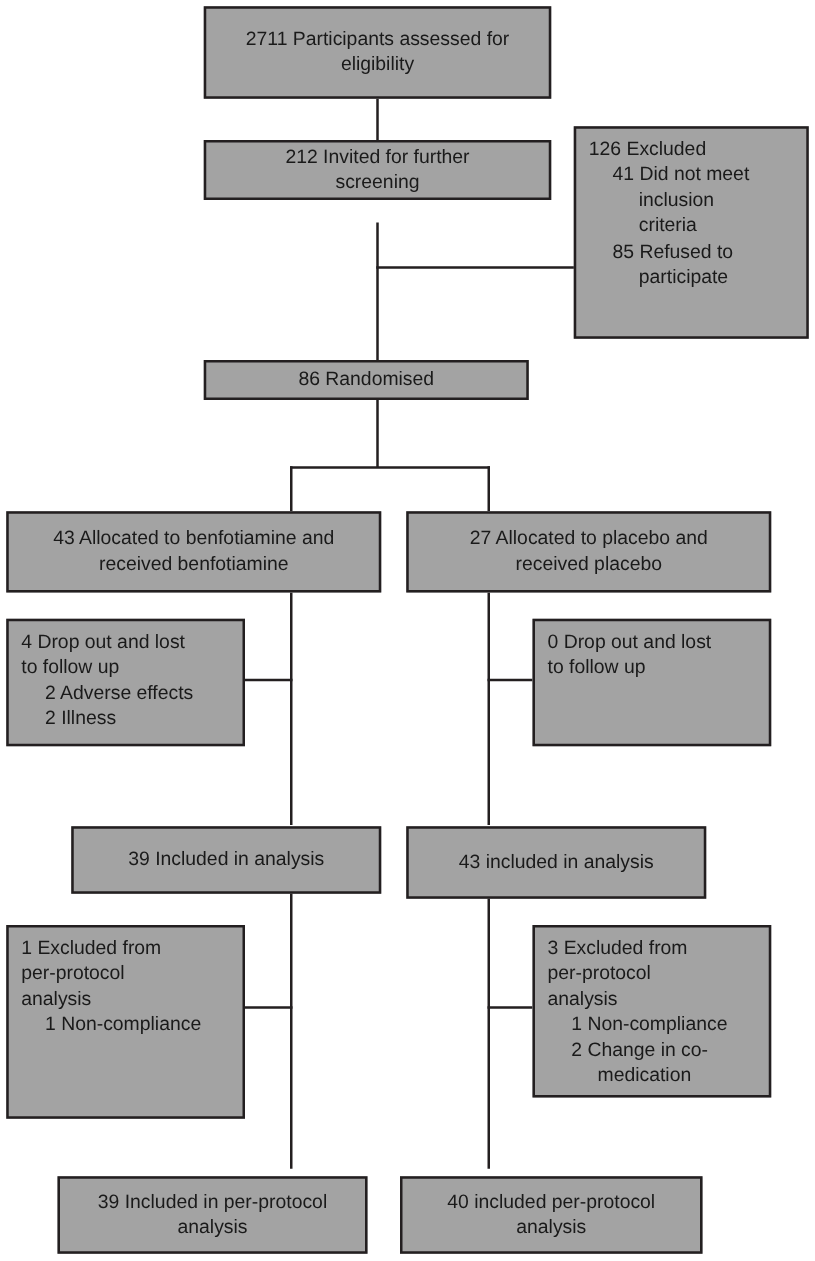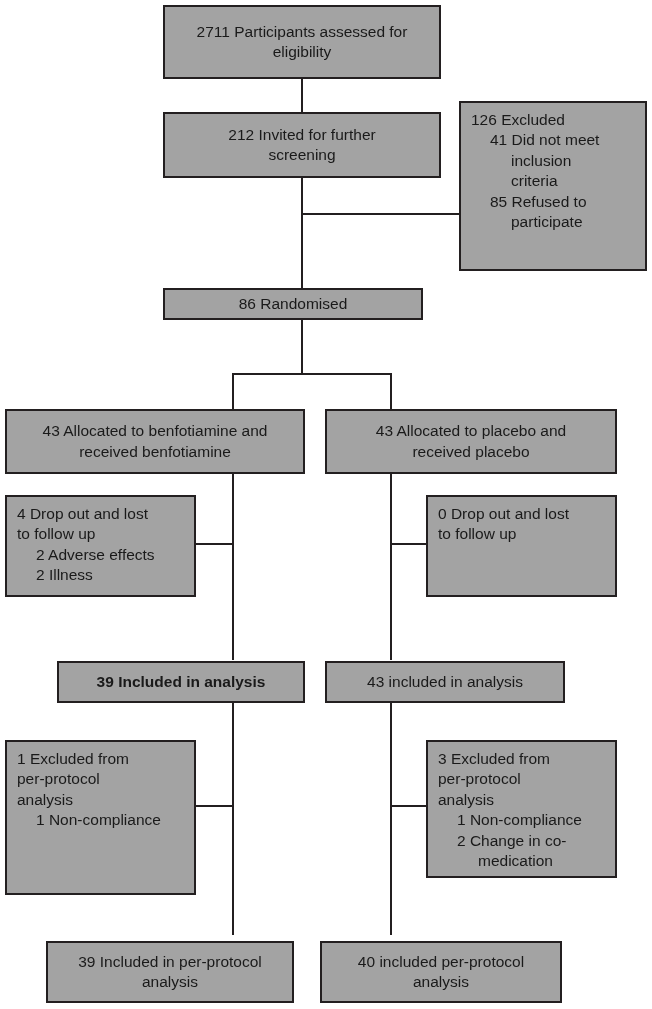--- a/index.html
+++ b/index.html
@@ -79,21 +79,21 @@
   <span class="line hline" style="left:196px; top:805px; width:38px;"></span>
   <span class="line hline" style="left:390px; top:805px; width:36px;"></span>
 
   <div class="box center" style="left:163px; top:5px; width:278px; height:74px;">
     <div class="inner">
       <span class="tl">2711 Participants assessed for</span>
       <span class="tl">eligibility</span>
     </div>
   </div>
 
-  <div class="box center" style="left:163px; top:112px; width:278px; height:66px;">
+  <div class="box center" style="left:163px; top:112px; width:278px; height:48px;">
     <div class="inner">
       <span class="tl">212 Invited for further</span>
       <span class="tl">screening</span>
     </div>
   </div>
 
   <div class="box left" style="left:459px; top:101px; width:188px; height:170px;">
     <div class="inner">
       <span class="tl">126 Excluded</span>
       <span class="tl ind1">41 Did not meet</span>
@@ -112,48 +112,48 @@
 
   <div class="box center" style="left:5px; top:409px; width:300px; height:65px;">
     <div class="inner">
       <span class="tl">43 Allocated to benfotiamine and</span>
       <span class="tl">received benfotiamine</span>
     </div>
   </div>
 
   <div class="box center" style="left:325px; top:409px; width:292px; height:65px;">
     <div class="inner">
-      <span class="tl">43 Allocated to placebo and</span>
+      <span class="tl">27 Allocated to placebo and</span>
       <span class="tl">received placebo</span>
     </div>
   </div>
 
   <div class="box left" style="left:5px; top:495px; width:191px; height:102px;">
     <div class="inner">
       <span class="tl">4 Drop out and lost</span>
       <span class="tl">to follow up</span>
       <span class="tl ind1">2 Adverse effects</span>
       <span class="tl ind1">2 Illness</span>
     </div>
   </div>
 
   <div class="box left" style="left:426px; top:495px; width:191px; height:102px;">
     <div class="inner">
       <span class="tl">0 Drop out and lost</span>
       <span class="tl">to follow up</span>
     </div>
   </div>
 
-  <div class="box center" style="left:57px; top:661px; width:248px; height:42px;font-weight:bold;">
+  <div class="box center" style="left:57px; top:661px; width:248px; height:54px;">
     <div class="inner">
       <span class="tl">39 Included in analysis</span>
     </div>
   </div>
 
-  <div class="box center" style="left:325px; top:661px; width:240px; height:42px;">
+  <div class="box center" style="left:325px; top:661px; width:240px; height:58px;">
     <div class="inner">
       <span class="tl">43 included in analysis</span>
     </div>
   </div>
 
   <div class="box left" style="left:5px; top:740px; width:191px; height:155px;">
     <div class="inner">
       <span class="tl">1 Excluded from</span>
       <span class="tl">per-protocol</span>
       <span class="tl">analysis</span>

